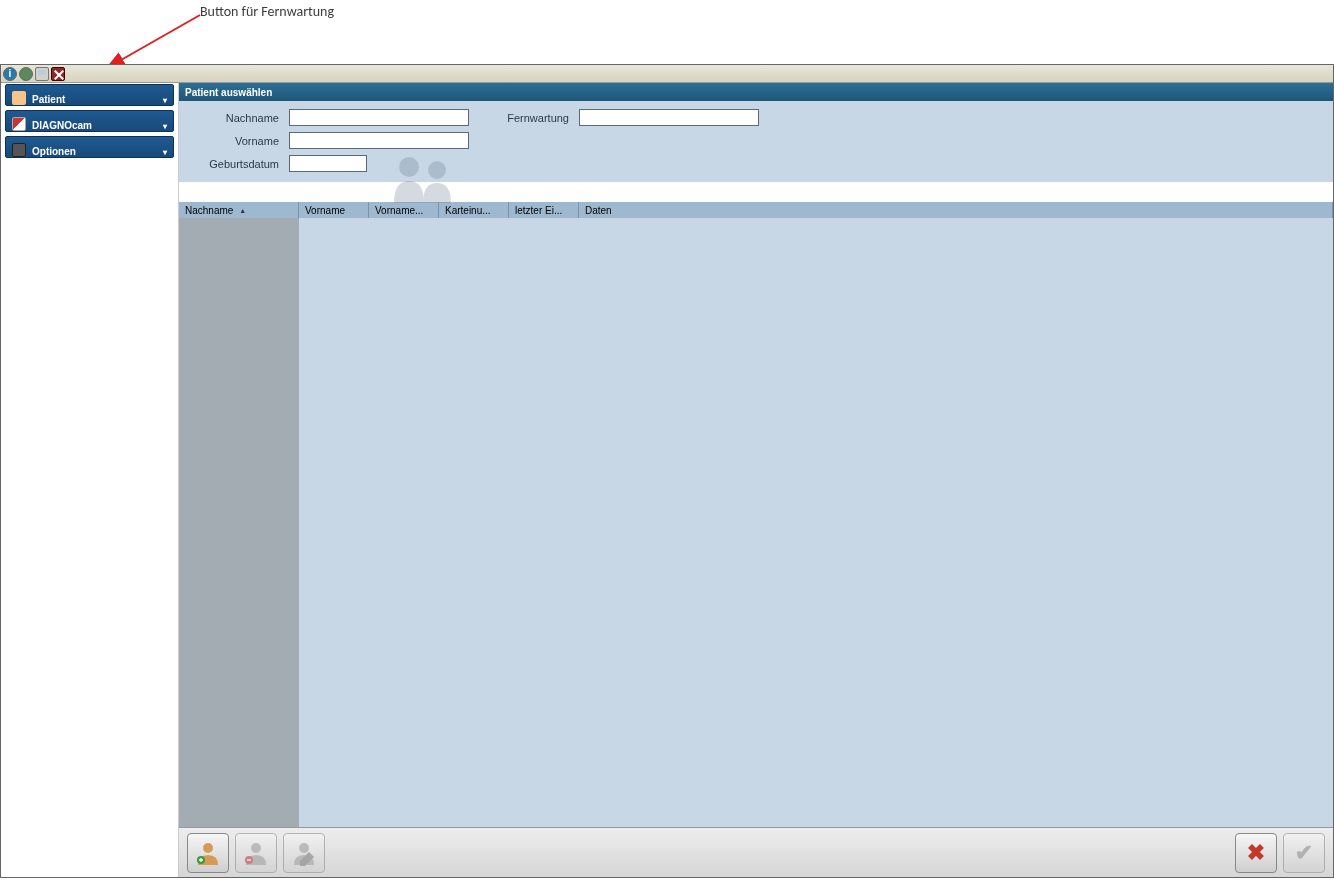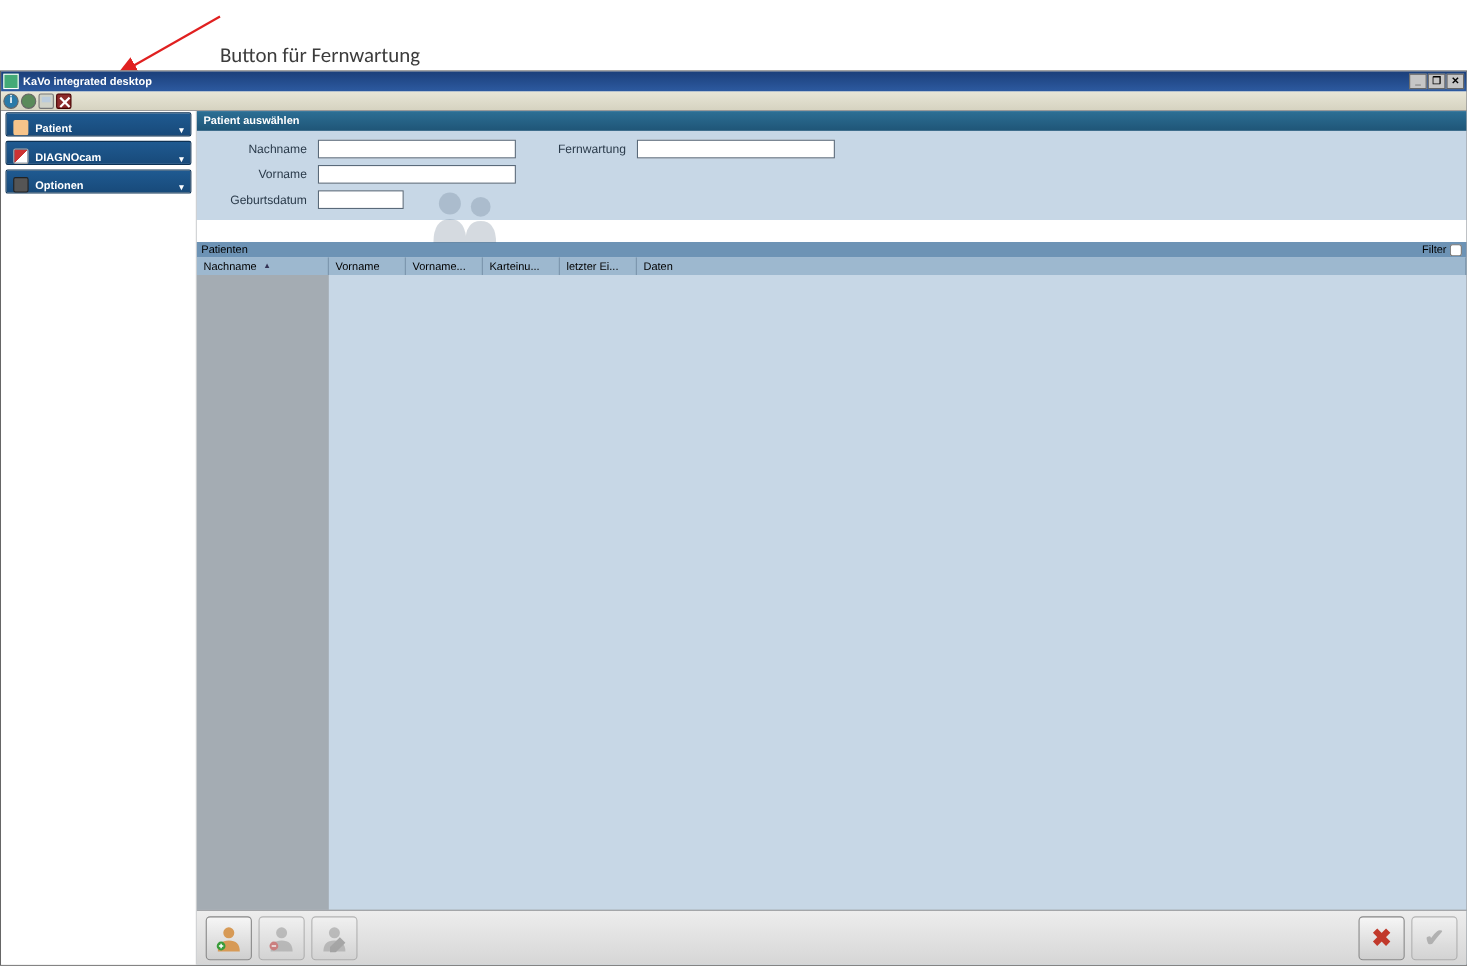--- a/index.html
+++ b/index.html
@@ -1,24 +1,23 @@
 <!DOCTYPE html>
 <html><head>
 <meta charset="utf-8">
 <style>
   * { box-sizing: border-box; margin: 0; padding: 0; }
   body { font-family: Tahoma, Arial, sans-serif; font-size: 11px; background: #fff; width: 1334px; height: 880px; position: relative; overflow: hidden; }
 
   .annotation {
     position: absolute;
     top: 3px; left: 200px;
-    font-size: 19px;
+    font-size: 14px;
     color: #3c3c3c;
     font-family: Calibri, Arial, sans-serif;
-    margin-top: 36px;
   }
   .arrow-svg { position: absolute; top: 10px; left: 95px; pointer-events: none; }
 
   .app-window {
     position: absolute;
     top: 64px; left: 0; width: 1334px; height: 814px;
     border: 1px solid #666;
     background: #fff;
     display: flex; flex-direction: column;
   }
@@ -111,29 +110,20 @@
   <defs>
       <marker id="ah" markerWidth="10" markerHeight="8" refX="9" refY="4" orient="auto">
         <polygon points="0 0, 10 4, 0 8" fill="#e02020"></polygon>
       </marker>
     </defs>
   <line x1="105" y1="5" x2="12" y2="58" stroke="#e02020" stroke-width="2" marker-end="url(#ah)"></line>
 </svg>
 
 <div class="app-window">
 
-  <div class="title-bar">
-    <div class="title-icon"></div>
-    <span>KaVo integrated desktop</span>
-    <div class="win-controls">
-      <div class="win-btn">_</div>
-      <div class="win-btn">❐</div>
-      <div class="win-btn">✕</div>
-    </div>
-  </div>
 
   <div class="toolbar">
     <div class="tool-ico tool-info" title="Info">i</div>
     <div class="tool-ico tool-globe" title="Web"></div>
     <div class="tool-remote" title="Fernwartung"></div>
     <div class="tool-stop" title="Stop"></div>
   </div>
 
   <div class="body-row">
     <div class="sidebar">
@@ -180,27 +170,20 @@
                 <path d="M5 50 Q5 28 20 28 Q35 28 35 50 Z"></path>
                 <circle cx="48" cy="17" r="9"></circle>
                 <path d="M34 50 Q34 30 48 30 Q62 30 62 50 Z"></path>
               </g>
             </svg>
         </div>
       </div>
 
       <div class="separator-gap"></div>
 
-      <div class="list-title-bar">
-        <span>Patienten</span>
-        <div class="filter">
-          <span>Filter</span>
-          <input type="checkbox" style="">
-        </div>
-      </div>
 
       <div class="grid-header">
         <div class="col sort-asc" style="width:120px">Nachname</div>
         <div class="col" style="width:70px">Vorname</div>
         <div class="col" style="width:70px">Vorname...</div>
         <div class="col" style="width:70px">Karteinu...</div>
         <div class="col" style="width:70px">letzter Ei...</div>
         <div class="col" style="flex:1">Daten</div>
       </div>
 

